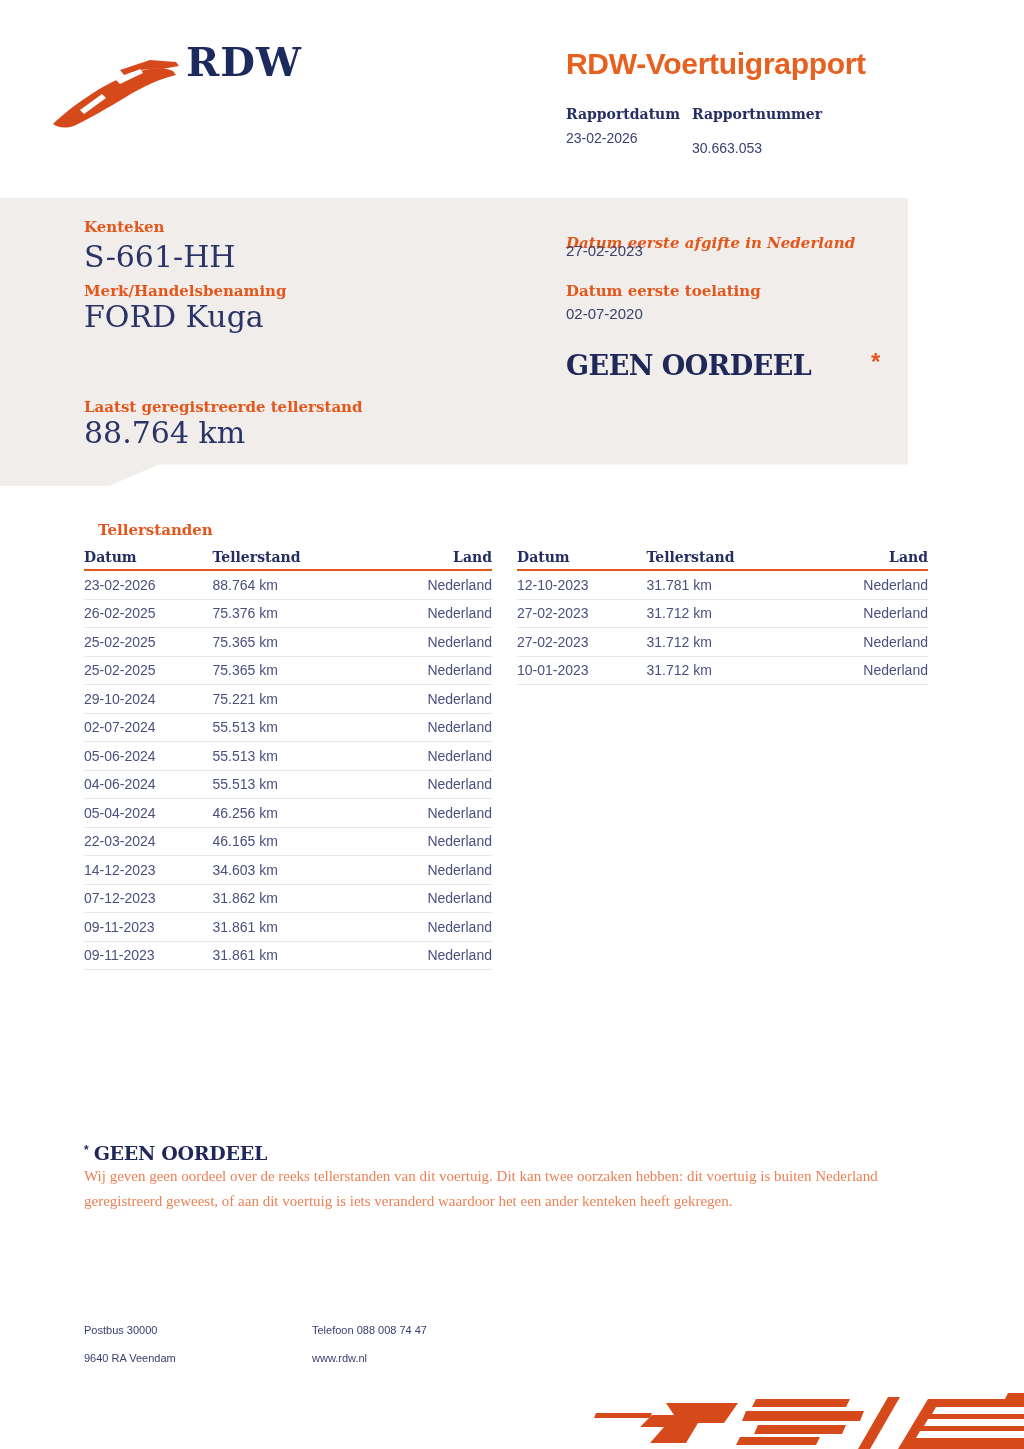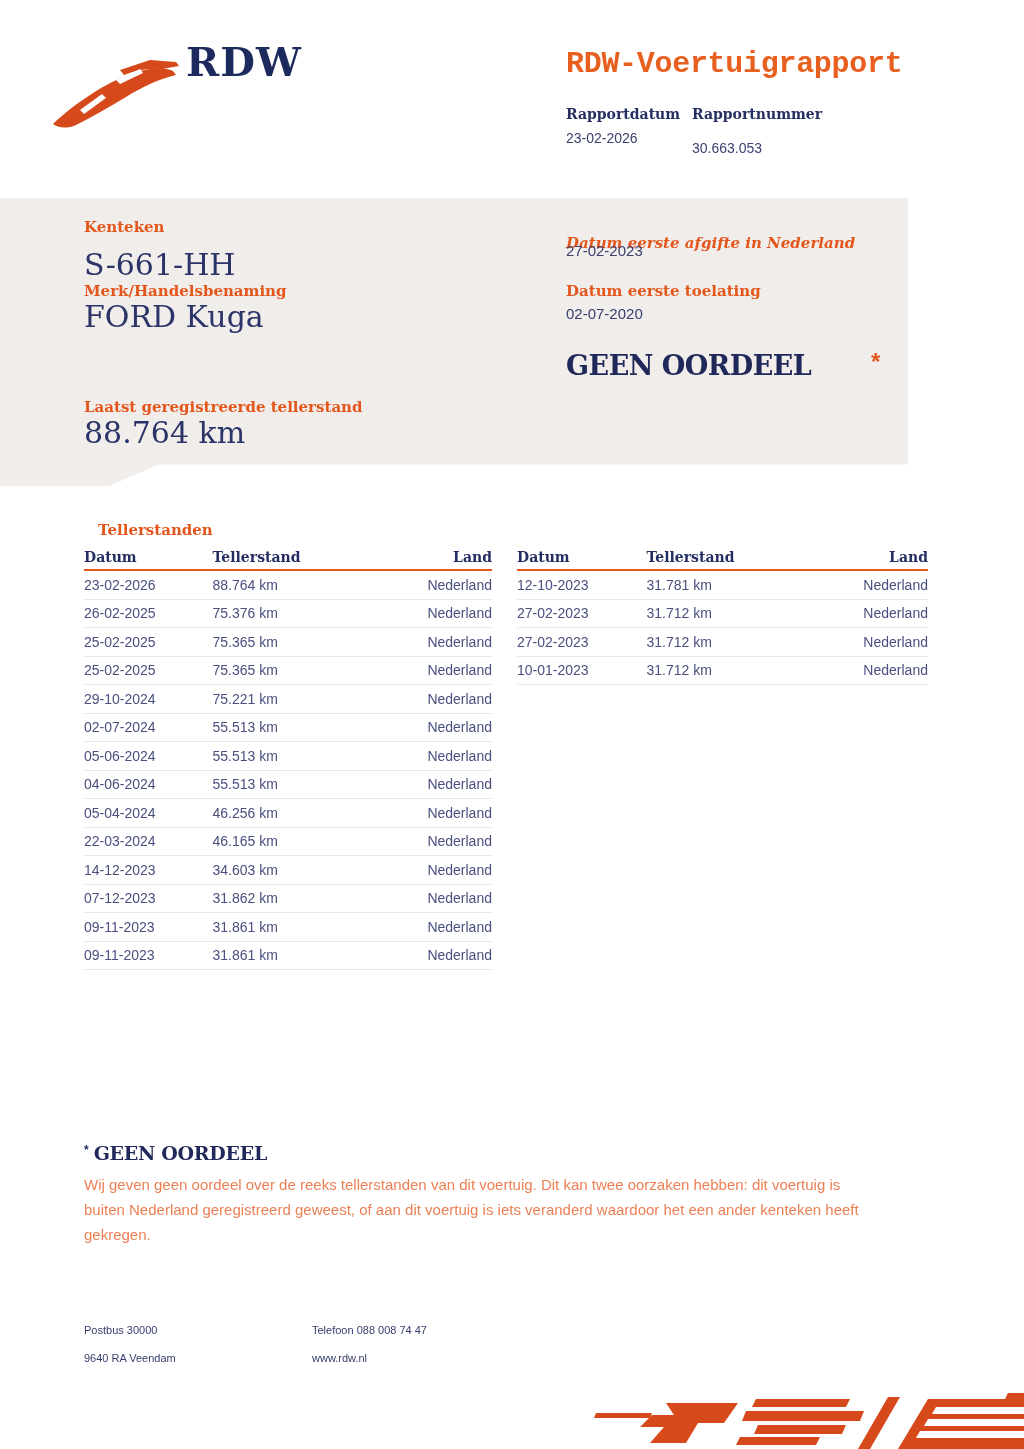--- a/index.html
+++ b/index.html
@@ -14,21 +14,21 @@
 
   
   .wordmark{
     left:186px;top:40px;
     font-family:"DejaVu Serif", serif;
     font-weight:bold;font-size:40px;line-height:44px;
     color:#1d2a5e;letter-spacing:1px;
   }
   .report-title{
     left:566px;top:46px;
-    font-family:Liberation Mono, monospace;
+    font-family:Liberation Sans, sans-serif;
     font-weight:600;font-size:30px;line-height:36px;
     color:#e7601f;letter-spacing:-0.3px;
   }
   .meta-label{
     font-family:"DejaVu Serif", serif;
     font-weight:bold;font-size:14px;color:#262f63;
   }
   .meta-value{font-size:14px;color:#3a416f;}
 
   
@@ -112,21 +112,21 @@
   <div class="abs wordmark">RDW</div>
 
   <div class="abs report-title">RDW-Voertuigrapport</div>
   <div class="abs meta-label" style="left:566px;top:106px;">Rapportdatum</div>
   <div class="abs meta-label" style="left:692px;top:106px;">Rapportnummer</div>
   <div class="abs meta-value" style="left:566px;top:130px;">23-02-2026</div>
   <div class="abs meta-value" style="left:692px;top:140px;">30.663.053</div>
 
   <div class="abs info-box">
     <div class="abs field-label" style="left:84px;top:20px;">Kenteken</div>
-    <div class="abs field-big" style="left:84px;top:48px;">S-661-HH</div>
+    <div class="abs field-big" style="left:84px;top:40px;">S-661-HH</div>
     <div class="abs field-label" style="left:84px;top:84px;">Merk/Handelsbenaming</div>
     <div class="abs field-big" style="left:84px;top:100px;">FORD Kuga</div>
     <div class="abs field-label" style="left:84px;top:200px;">Laatst geregistreerde tellerstand</div>
     <div class="abs field-big" style="left:84px;top:216px;">88.764 km</div>
 
     <div class="abs field-label" style="left:566px;top:36px;font-style:italic;">Datum eerste afgifte in Nederland</div>
     <div class="abs field-small" style="left:566px;top:44px;">27-02-2023</div>
     <div class="abs field-label" style="left:566px;top:84px;">Datum eerste toelating</div>
     <div class="abs field-small" style="left:566px;top:107px;">02-07-2020</div>
     <div class="abs verdict" style="left:566px;top:152px;">GEEN OORDEEL</div>
@@ -238,21 +238,21 @@
         <div class="tcell c0">10-01-2023</div>
         <div class="tcell c1">31.712 km</div>
         <div class="tcell c2">Nederland</div>
       </div>
     </div>
 
   <div class="abs" style="left:84px;top:1142px;">
     <div>
       <span class="note-marker">*</span><span class="note-title">GEEN OORDEEL</span>
     </div>
-    <div class="note-body" style="margin-top:8px;">Wij geven geen oordeel over de reeks tellerstanden van dit voertuig. Dit kan twee oorzaken hebben: dit voertuig is buiten Nederland geregistreerd geweest, of aan dit voertuig is iets veranderd waardoor het een ander kenteken heeft gekregen.</div>
+    <div class="note-body" style="font-family:Liberation Serif, serif;">Wij geven geen oordeel over de reeks tellerstanden van dit voertuig. Dit kan twee oorzaken hebben: dit voertuig is buiten Nederland geregistreerd geweest, of aan dit voertuig is iets veranderd waardoor het een ander kenteken heeft gekregen.</div>
   </div>
 
   <div class="abs foot" style="left:84px;top:1316px;">
     <div>Postbus 30000</div>
     <div>9640 RA Veendam</div>
   </div>
   <div class="abs foot" style="left:312px;top:1316px;">
     <div>Telefoon 088 008 74 47</div>
     <div>www.rdw.nl</div>
   </div>

